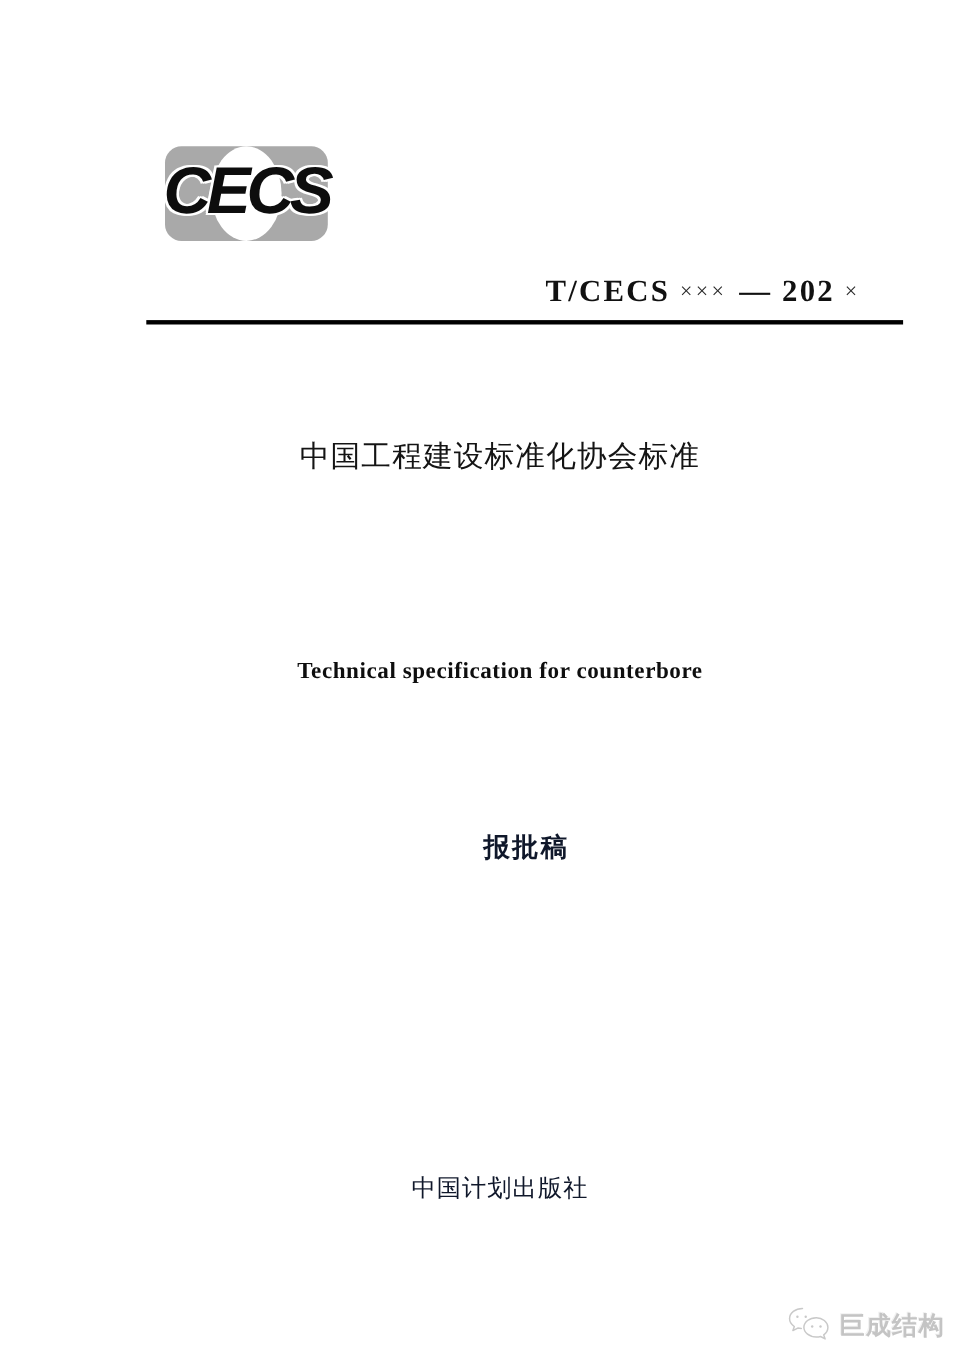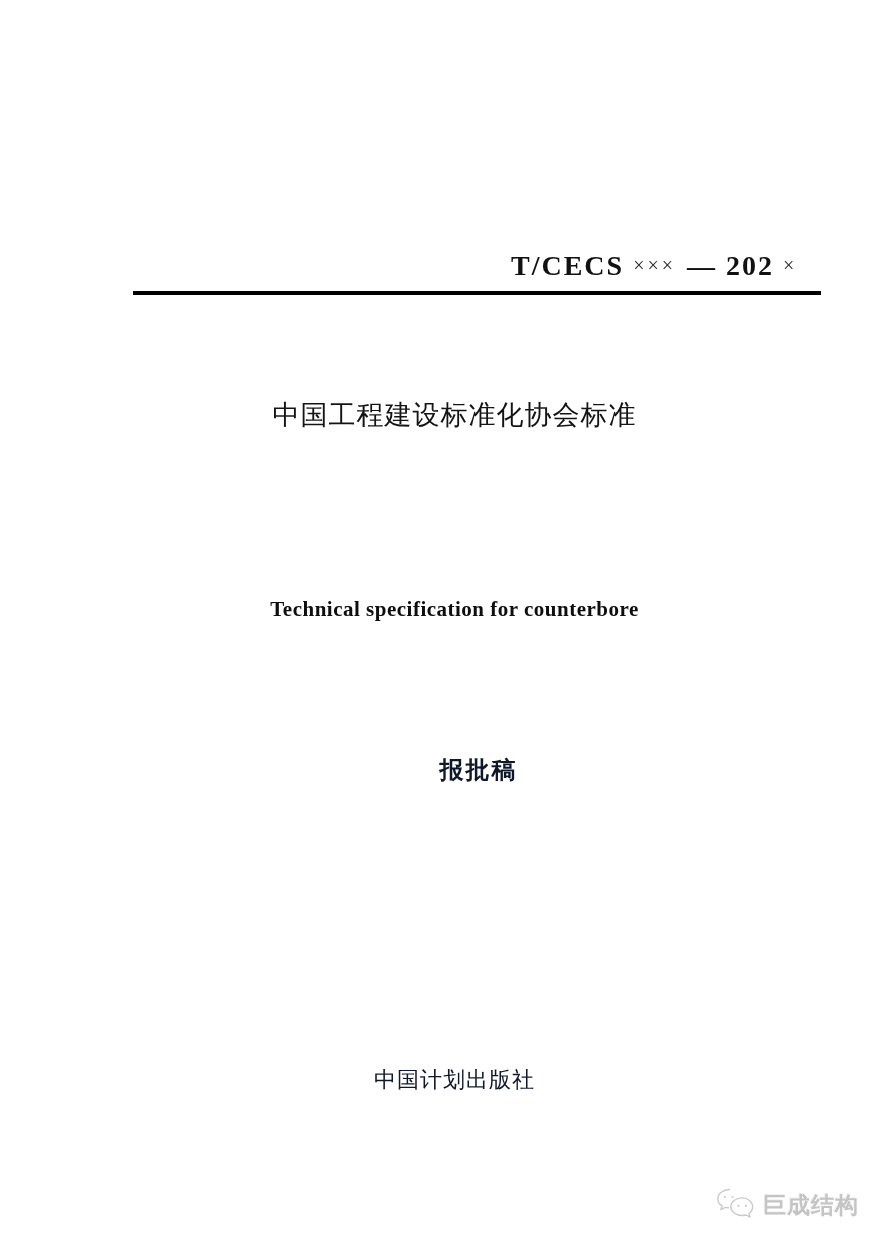--- a/index.html
+++ b/index.html
@@ -51,21 +51,21 @@
     color: #0d0d0d;
     white-space: nowrap;
     text-shadow:
       -2px -2px 0 #fff, 2px -2px 0 #fff, -2px 2px 0 #fff, 2px 2px 0 #fff,
       -2px 0 0 #fff, 2px 0 0 #fff, 0 -2px 0 #fff, 0 2px 0 #fff;
   }
 
   
   .standard-code {
     position: absolute;
-    left: 511px;
+    left: 496px;
     top: 250px;
     white-space: nowrap;
     font-weight: bold;
     font-size: 28px;
     letter-spacing: 2px;
     color: #111;
   }
   .standard-code .placeholder {
     font-weight: normal;
     font-size: 20px;
@@ -148,20 +148,25 @@
     text-shadow: 1px 1px 0 #ffffff, -1px -1px 0 #f1f1f1;
     white-space: nowrap;
   }
   .wechat-icon svg { display: block; }
 </style>
 </head>
 <body>
 
 <div class="page">
 
+  <div class="cecs-logo">
+    <div class="logo-rect"></div>
+    <div class="logo-ellipse"></div>
+    <div class="logo-text">CECS</div>
+  </div>
 
   <div class="standard-code">
     <span>T/CECS</span>
     <span class="placeholder">×××</span>
     <span class="dash">—</span>
     <span>202</span>
     <span class="placeholder">×</span>
   </div>
 
   <div class="head-rule"></div>

